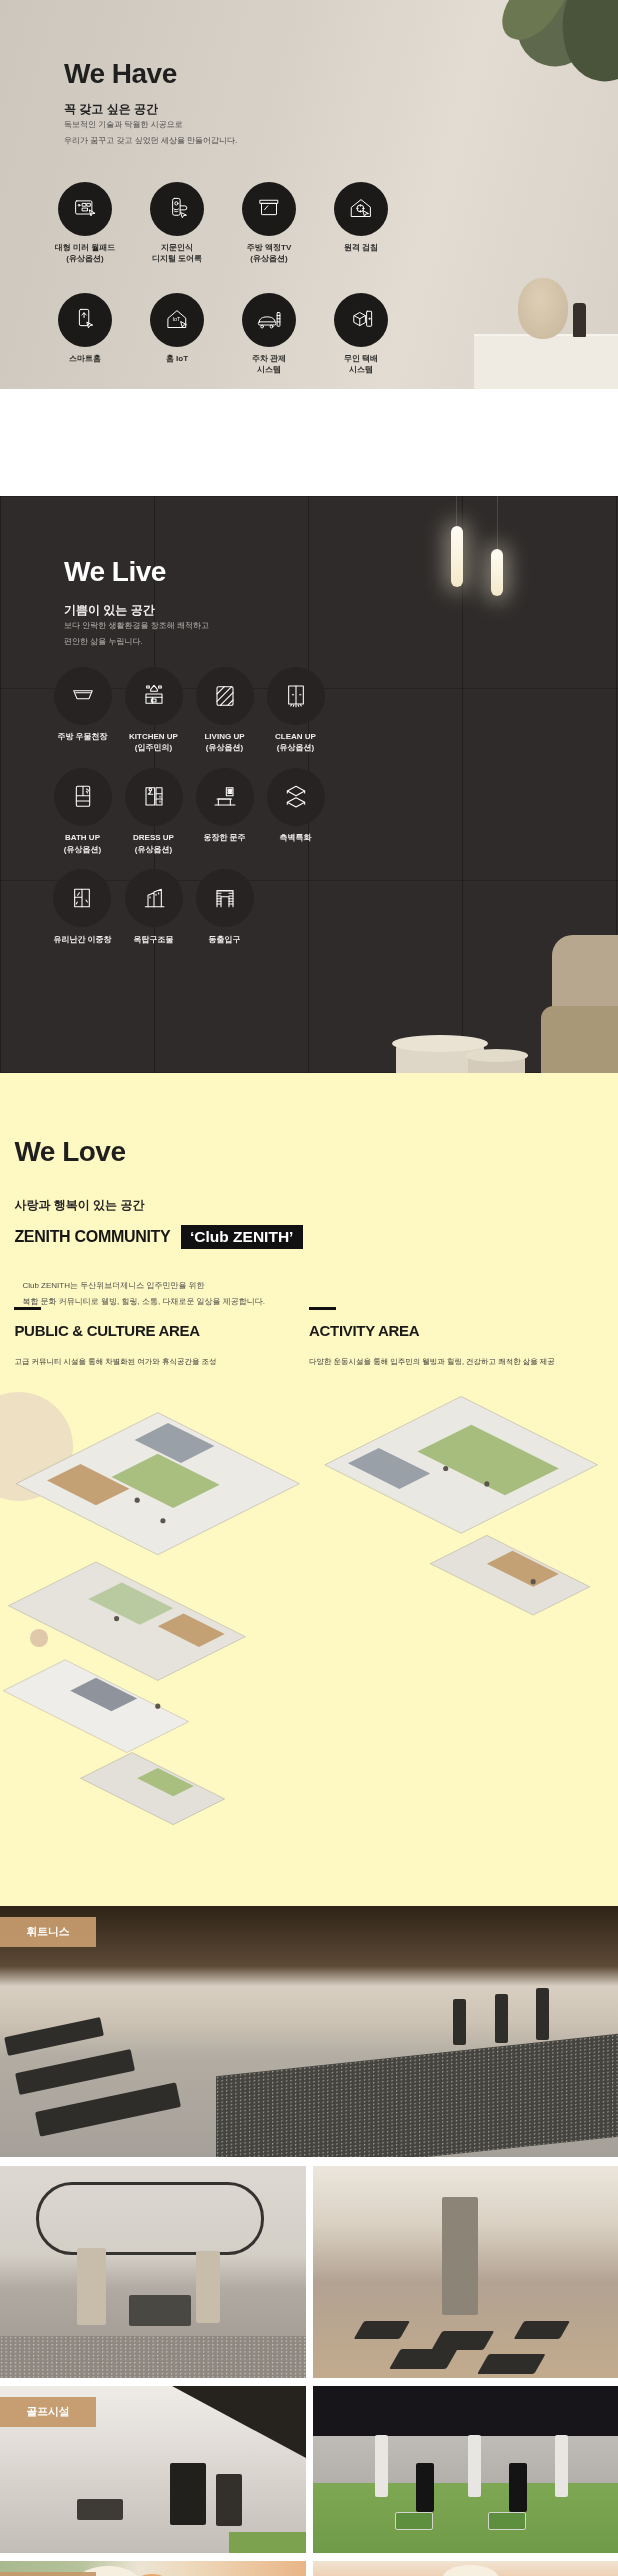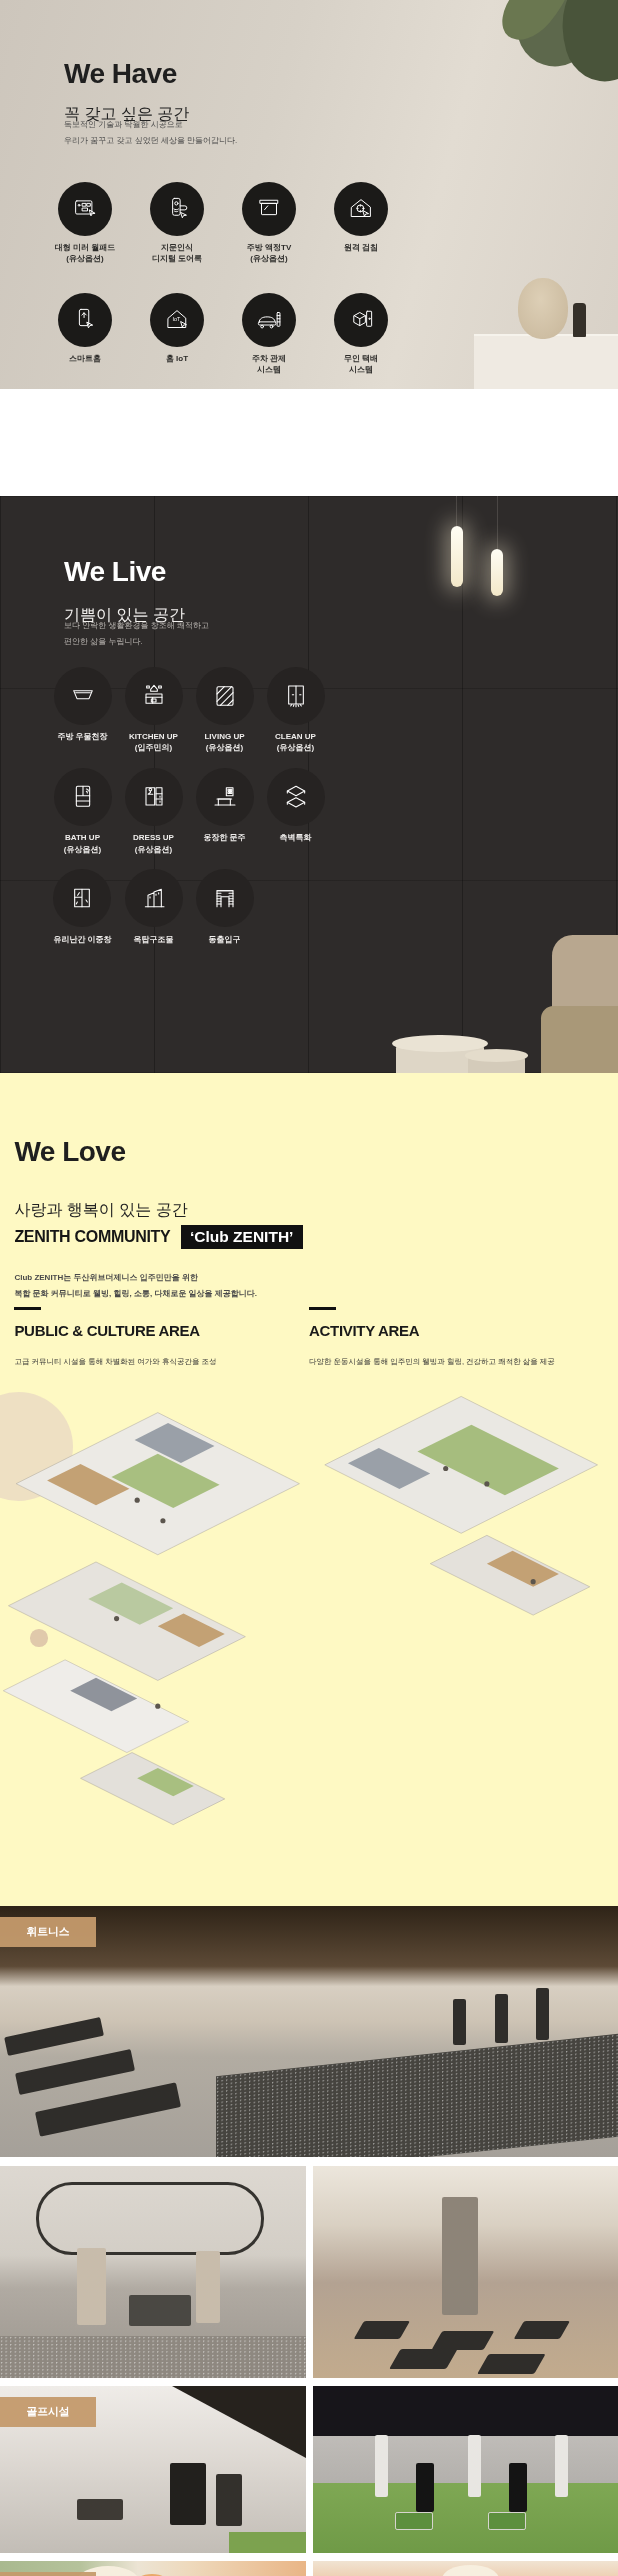--- a/index.html
+++ b/index.html
@@ -1,20 +1,20 @@
 <!DOCTYPE html>
 <html style="font-size:8.2px"><head>
 <meta charset="utf-8">
 <style>
   html,body{margin:0;padding:0;background:#fff;}
   body{font-family:"Liberation Sans","DejaVu Sans",sans-serif;color:#222;}
   #canvas{position:relative;width:618px;height:3529px;overflow:hidden;background:#fff;}
   section{position:absolute;left:0;width:618px;overflow:hidden;}
   .sec-title{position:absolute;font-size:28px;font-weight:800;letter-spacing:-0.5px;color:#1f1f1f;line-height:1;}
-  .sec-sub{position:absolute;font-size:16px;font-weight:400;color:#222;line-height:1;}
+  .sec-sub{position:absolute;font-size:12px;font-weight:700;color:#222;line-height:1;}
   .sec-desc{position:absolute;font-size:8px;color:#4a4a4a;line-height:15.5px;}
   
   #sec-have{top:0;height:389px;background:linear-gradient(105deg,#cdc6bc 0%,#d7d1c7 42%,#e2dcd2 68%,#d8d1c7 100%);}
   .plant-leaf{position:absolute;border-radius:50% 50% 50% 50%/60% 60% 40% 40%;}
   .have-table{position:absolute;right:0;bottom:0;width:144px;height:53px;background:#efeae2;border-top:2.1px solid #f6f3ec;}
   .vase{position:absolute;right:50px;bottom:50px;width:50px;height:61px;border-radius:48% 48% 46% 46%;background:radial-gradient(ellipse at 45% 35%,#ddcfb6,#c7b69a);}
   .bottle{position:absolute;right:32px;bottom:52px;width:13.4px;height:34px;border-radius:3.6px 3.6px 1px 1px;background:#353029;}
   
   .icon-grid{position:absolute;display:grid;justify-items:center;}
   .icon-item{display:flex;flex-direction:column;align-items:center;}
@@ -310,21 +310,21 @@
 
   <section id="sec-love">
     <div class="deco-circle" style="left:-36px;top:319px;width:109px;height:109px;background:#ead9c3;opacity:.8;"></div>
     <div class="deco-circle" style="left:30px;top:556px;width:17.5px;height:17.5px;background:#e0c9ab;"></div>
     <h1 class="sec-title" style="left:14.4px;top:46px;">We Love</h1>
     <h2 class="sec-sub" style="left:14.4px;top:116px;">사랑과 행복이 있는 공간</h2>
     <div class="zen-row">
       <span class="zen-head">ZENITH COMMUNITY</span>
       <span class="zen-badge">‘Club ZENITH’</span>
     </div>
-    <p class="sec-desc" style="left:14.4px;top:197px;margin:0;font-weight:bold;"><span>Club ZENITH는 두산위브더제니스 입주민만을 위한</span><br><span>복합 문화 커뮤니티로 웰빙, 힐링, 소통, 다채로운 일상을 제공합니다.</span></p>
+    <p class="sec-desc" style="left:14.4px;top:197px;margin:8px;"><span>Club ZENITH는 두산위브더제니스 입주민만을 위한</span><br><span>복합 문화 커뮤니티로 웰빙, 힐링, 소통, 다채로운 일상을 제공합니다.</span></p>
     <div class="love-col" style="left:14.4px;width:289px;">
       <div class="col-bar"></div>
       <div class="col-title">PUBLIC &amp; CULTURE AREA</div>
       <div class="col-desc">고급 커뮤니티 시설을 통해 차별화된 여가와 휴식공간을 조성</div>
     </div>
     <div class="love-col" style="left:309px;width:299px;">
       <div class="col-bar"></div>
       <div class="col-title">ACTIVITY AREA</div>
       <div class="col-desc">다양한 운동시설을 통해 입주민의 웰빙과 힐링, 건강하고 쾌적한 삶을 제공</div>
     </div>

